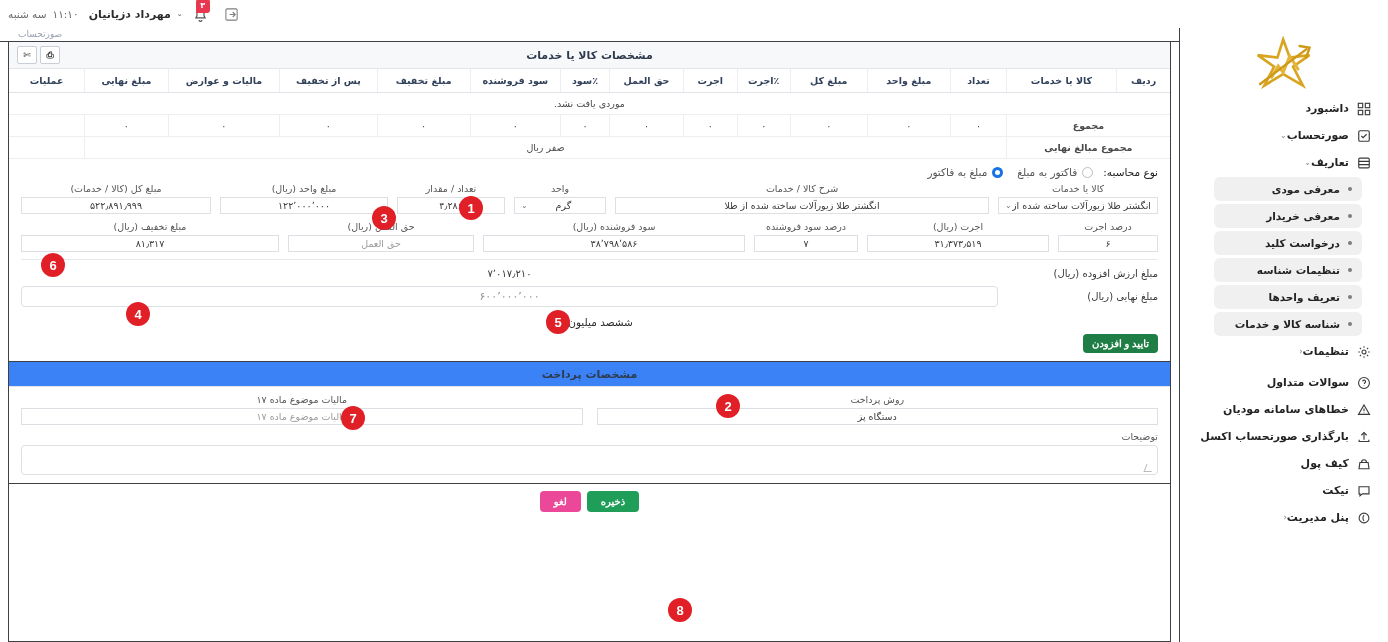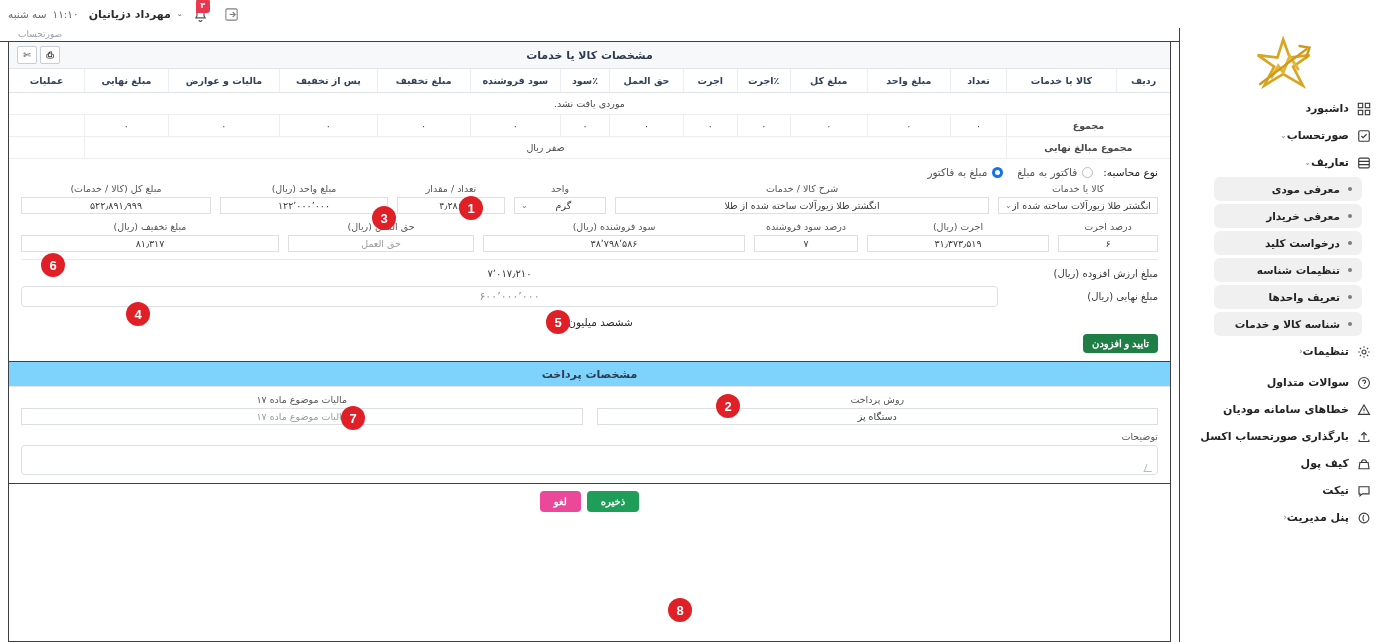--- a/index.html
+++ b/index.html
@@ -183,21 +183,21 @@
     padding: 4px 9px; cursor: pointer; border: none; white-space: nowrap;
   }
   .btn-green { background: #1e7e45; }
   .btn-save { background: #1e9e58; padding: 5px 14px; }
   .btn-cancel { background: #ec4899; padding: 5px 14px; }
 
   .sec-divider { border-top: 1px solid #3f3f46; }
 
   
   .pay-head {
-    height: 25px; background: #7dd3fc; border-bottom: 1px solid #e3e5e8;
+    height: 25px; background: #3b82f6; border-bottom: 1px solid #e3e5e8;
     display: flex; align-items: center; justify-content: center;
     font-size: 11px; font-weight: bold; color: #2e3b4e;
   }
   .pay-grid { display: flex; flex-direction: row; gap: 14px; padding: 7px 12px 4px 12px; }
   .pay-grid .fld { flex: 1; }
   .notes-wrap { padding: 2px 12px 8px 12px; }
   .notes-label { font-size: 9.5px; color: #555; margin-bottom: 3px; text-align: right; }
   .notes-box {
     height: 30px; border: 1px solid #dcdfe3; border-radius: 4px; background: #fff;
     position: relative;

